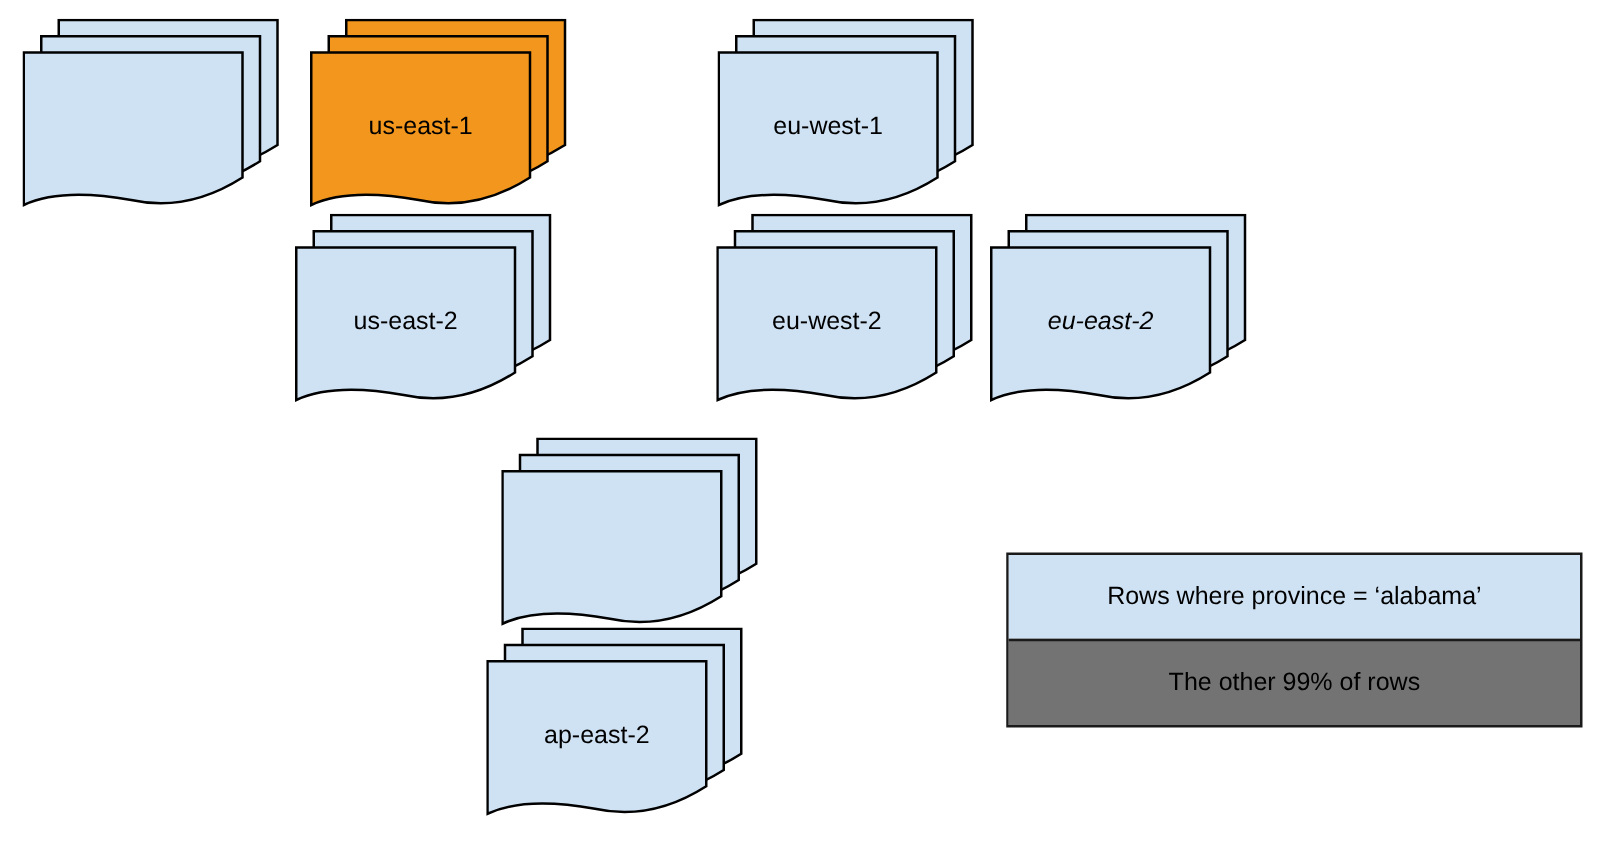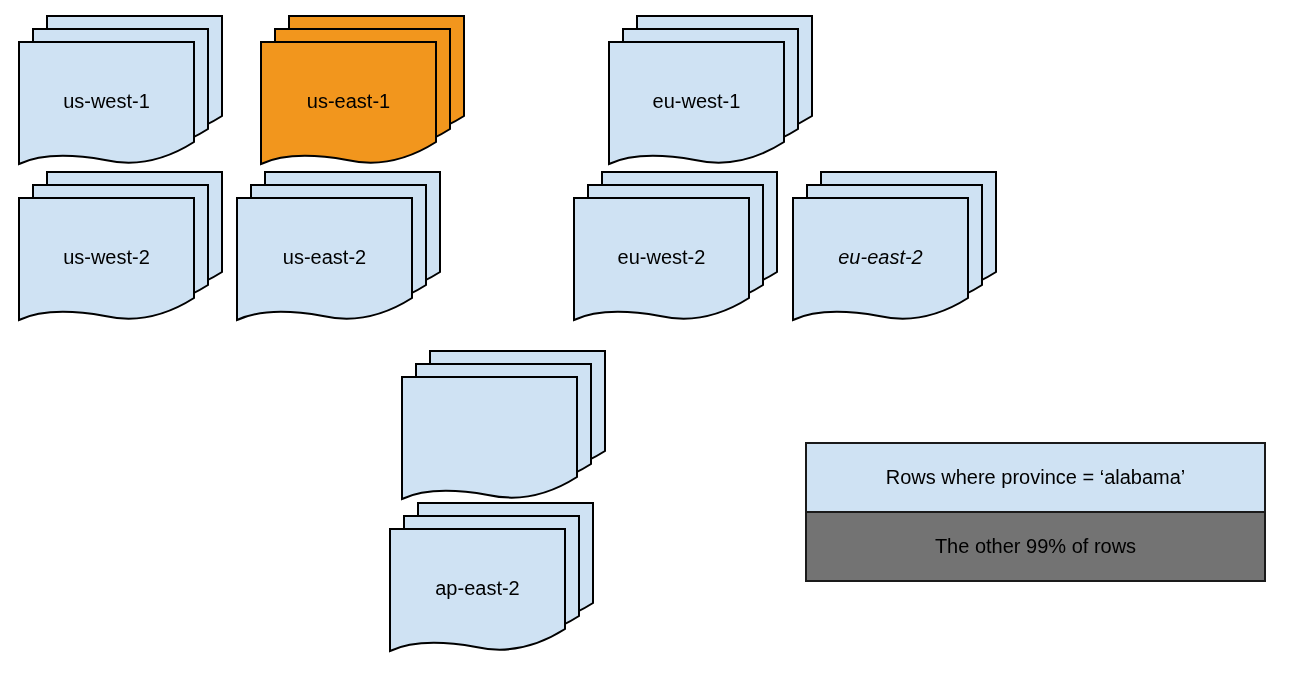--- a/index.html
+++ b/index.html
@@ -67,45 +67,36 @@
 <body>
 
 <div id="canvas">
 
   <div class="stack" style="left: 18px; top: 15px;">
       <svg width="207" height="158" viewBox="0 0 207 158">
         <path d="M29,1 h175 v100 q-44,28 -89,18 q-56,-10 -86,4 z" fill="#cfe2f3" stroke="#000000" stroke-width="2"></path>
         <path d="M15,14 h175 v100 q-44,28 -89,18 q-56,-10 -86,4 z" fill="#cfe2f3" stroke="#000000" stroke-width="2"></path>
         <path d="M1,27 h175 v100 q-44,28 -89,18 q-56,-10 -86,4 z" fill="#cfe2f3" stroke="#000000" stroke-width="2"></path>
       </svg>
-      <div class="label">us-west-1</div>
     </div>
-    <div class="stack" style="left: 260px; top: 15px;">
+    <div class="stack" style="left: 248px; top: 15px;">
       <svg width="207" height="158" viewBox="0 0 207 158">
         <path d="M29,1 h175 v100 q-44,28 -89,18 q-56,-10 -86,4 z" fill="#f2961d" stroke="#000000" stroke-width="2"></path>
         <path d="M15,14 h175 v100 q-44,28 -89,18 q-56,-10 -86,4 z" fill="#f2961d" stroke="#000000" stroke-width="2"></path>
         <path d="M1,27 h175 v100 q-44,28 -89,18 q-56,-10 -86,4 z" fill="#f2961d" stroke="#000000" stroke-width="2"></path>
       </svg>
       <div class="label">us-east-1</div>
     </div>
-    <div class="stack" style="left: 574px; top: 15px; margin-left: 34px;">
+    <div class="stack" style="left: 574px; top: 15px;">
       <svg width="207" height="158" viewBox="0 0 207 158">
         <path d="M29,1 h175 v100 q-44,28 -89,18 q-56,-10 -86,4 z" fill="#cfe2f3" stroke="#000000" stroke-width="2"></path>
         <path d="M15,14 h175 v100 q-44,28 -89,18 q-56,-10 -86,4 z" fill="#cfe2f3" stroke="#000000" stroke-width="2"></path>
         <path d="M1,27 h175 v100 q-44,28 -89,18 q-56,-10 -86,4 z" fill="#cfe2f3" stroke="#000000" stroke-width="2"></path>
       </svg>
       <div class="label">eu-west-1</div>
-    </div>
-    <div class="stack" style="left: 18px; top: 171px;">
-      <svg width="207" height="158" viewBox="0 0 207 158">
-        <path d="M29,1 h175 v100 q-44,28 -89,18 q-56,-10 -86,4 z" fill="#cfe2f3" stroke="#000000" stroke-width="2"></path>
-        <path d="M15,14 h175 v100 q-44,28 -89,18 q-56,-10 -86,4 z" fill="#cfe2f3" stroke="#000000" stroke-width="2"></path>
-        <path d="M1,27 h175 v100 q-44,28 -89,18 q-56,-10 -86,4 z" fill="#cfe2f3" stroke="#000000" stroke-width="2"></path>
-      </svg>
-      <div class="label">us-west-2</div>
     </div>
     <div class="stack" style="left: 236px; top: 171px;">
       <svg width="207" height="158" viewBox="0 0 207 158">
         <path d="M29,1 h175 v100 q-44,28 -89,18 q-56,-10 -86,4 z" fill="#cfe2f3" stroke="#000000" stroke-width="2"></path>
         <path d="M15,14 h175 v100 q-44,28 -89,18 q-56,-10 -86,4 z" fill="#cfe2f3" stroke="#000000" stroke-width="2"></path>
         <path d="M1,27 h175 v100 q-44,28 -89,18 q-56,-10 -86,4 z" fill="#cfe2f3" stroke="#000000" stroke-width="2"></path>
       </svg>
       <div class="label">us-east-2</div>
     </div>
     <div class="stack" style="left: 573px; top: 171px;">

